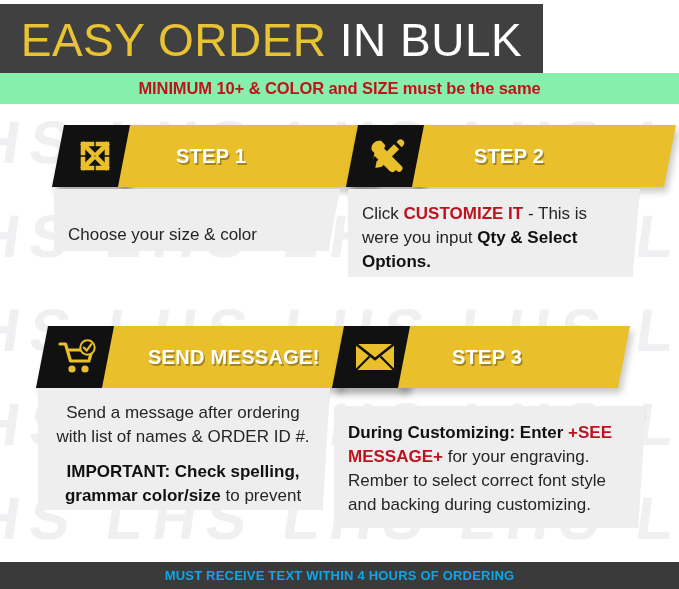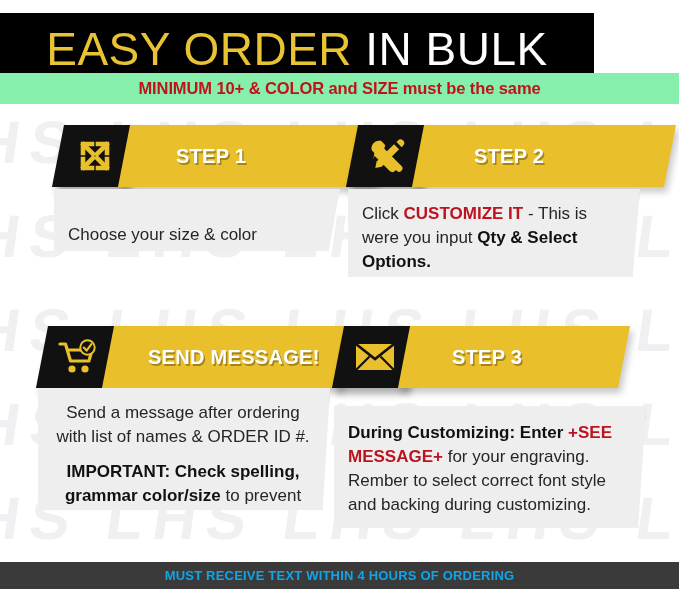--- a/index.html
+++ b/index.html
@@ -26,22 +26,22 @@
     letter-spacing:10px;
     color:#f0f0f2;
     white-space:nowrap;
     line-height:94px;
     transform:skewX(-8deg);
     margin-left:-30px;
   }
 
   
   #header{
-    position:absolute;left:0;top:13px;width:594px;height:73px;
-    background:#000000;
+    position:absolute;left:0;top:4px;width:543px;height:73px;
+    background:#404040;
     z-index:3;
     display:flex;align-items:center;justify-content:center;
   }
   #header .title{
     font-size:46px;
     font-weight:normal;
     letter-spacing:0.5px;
     white-space:nowrap;
     line-height:73px;
   }

